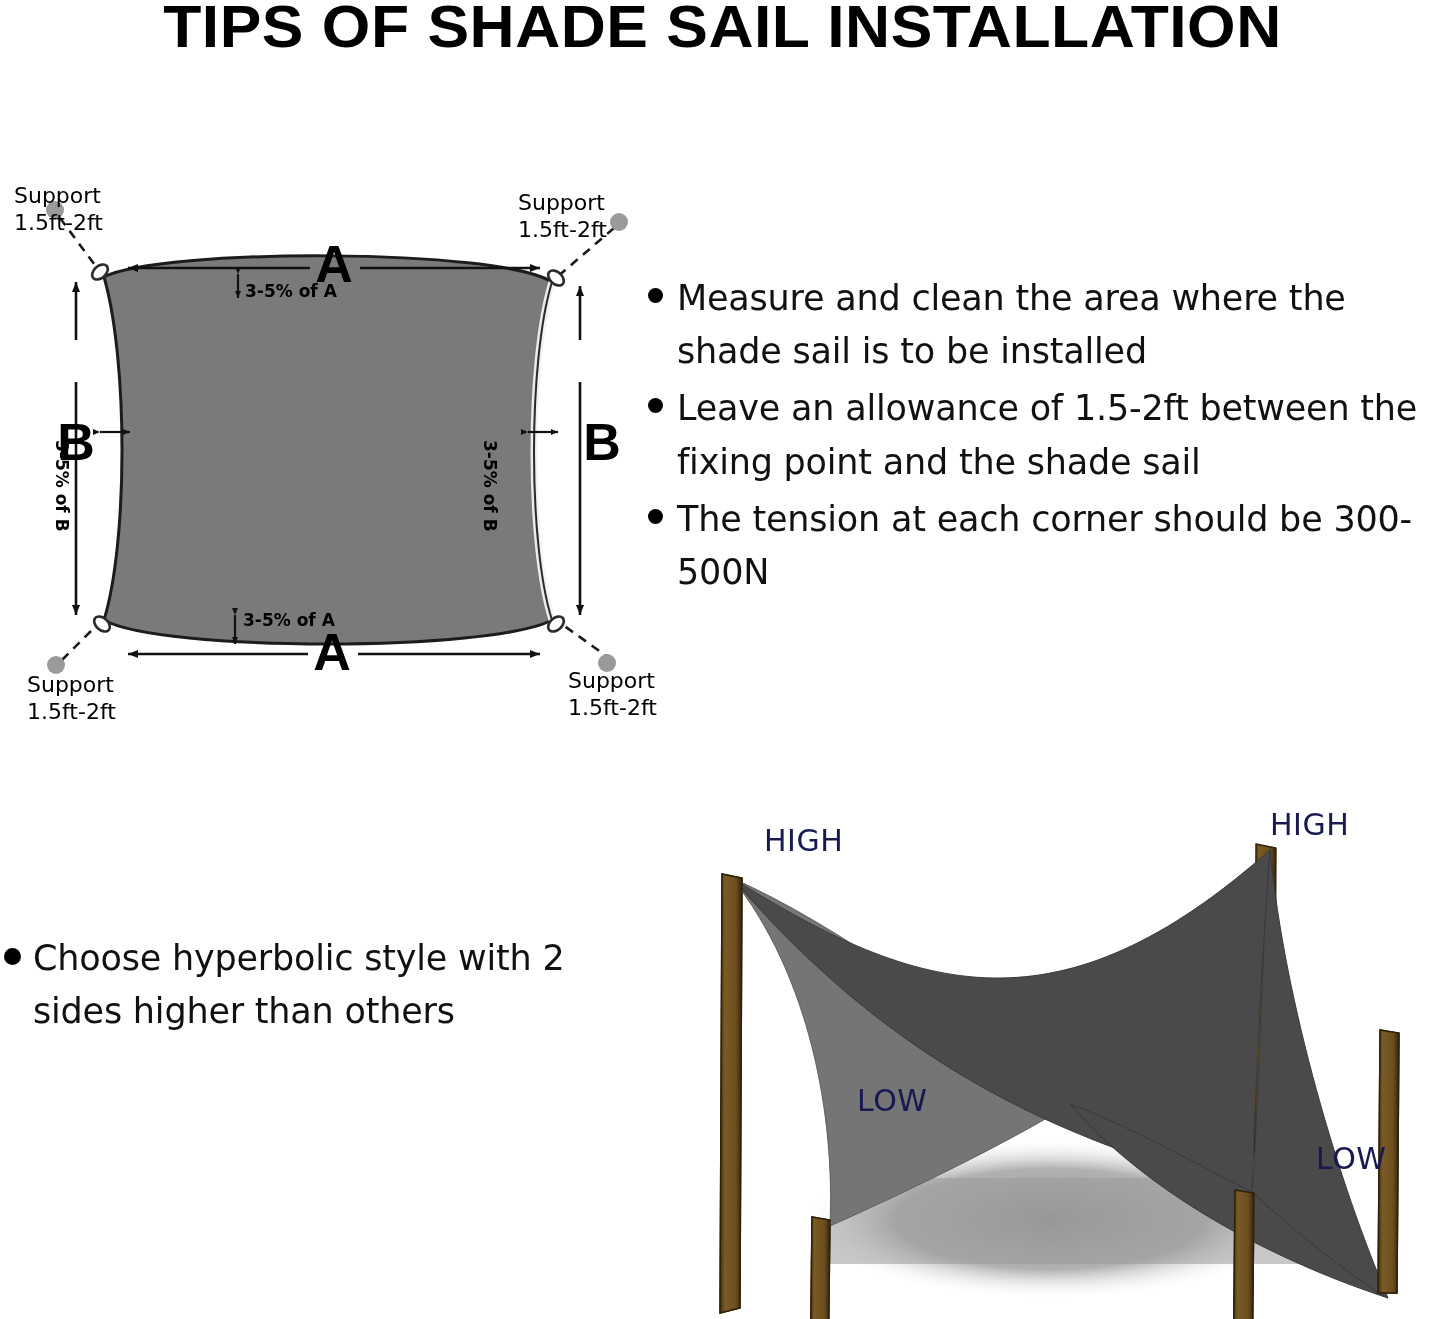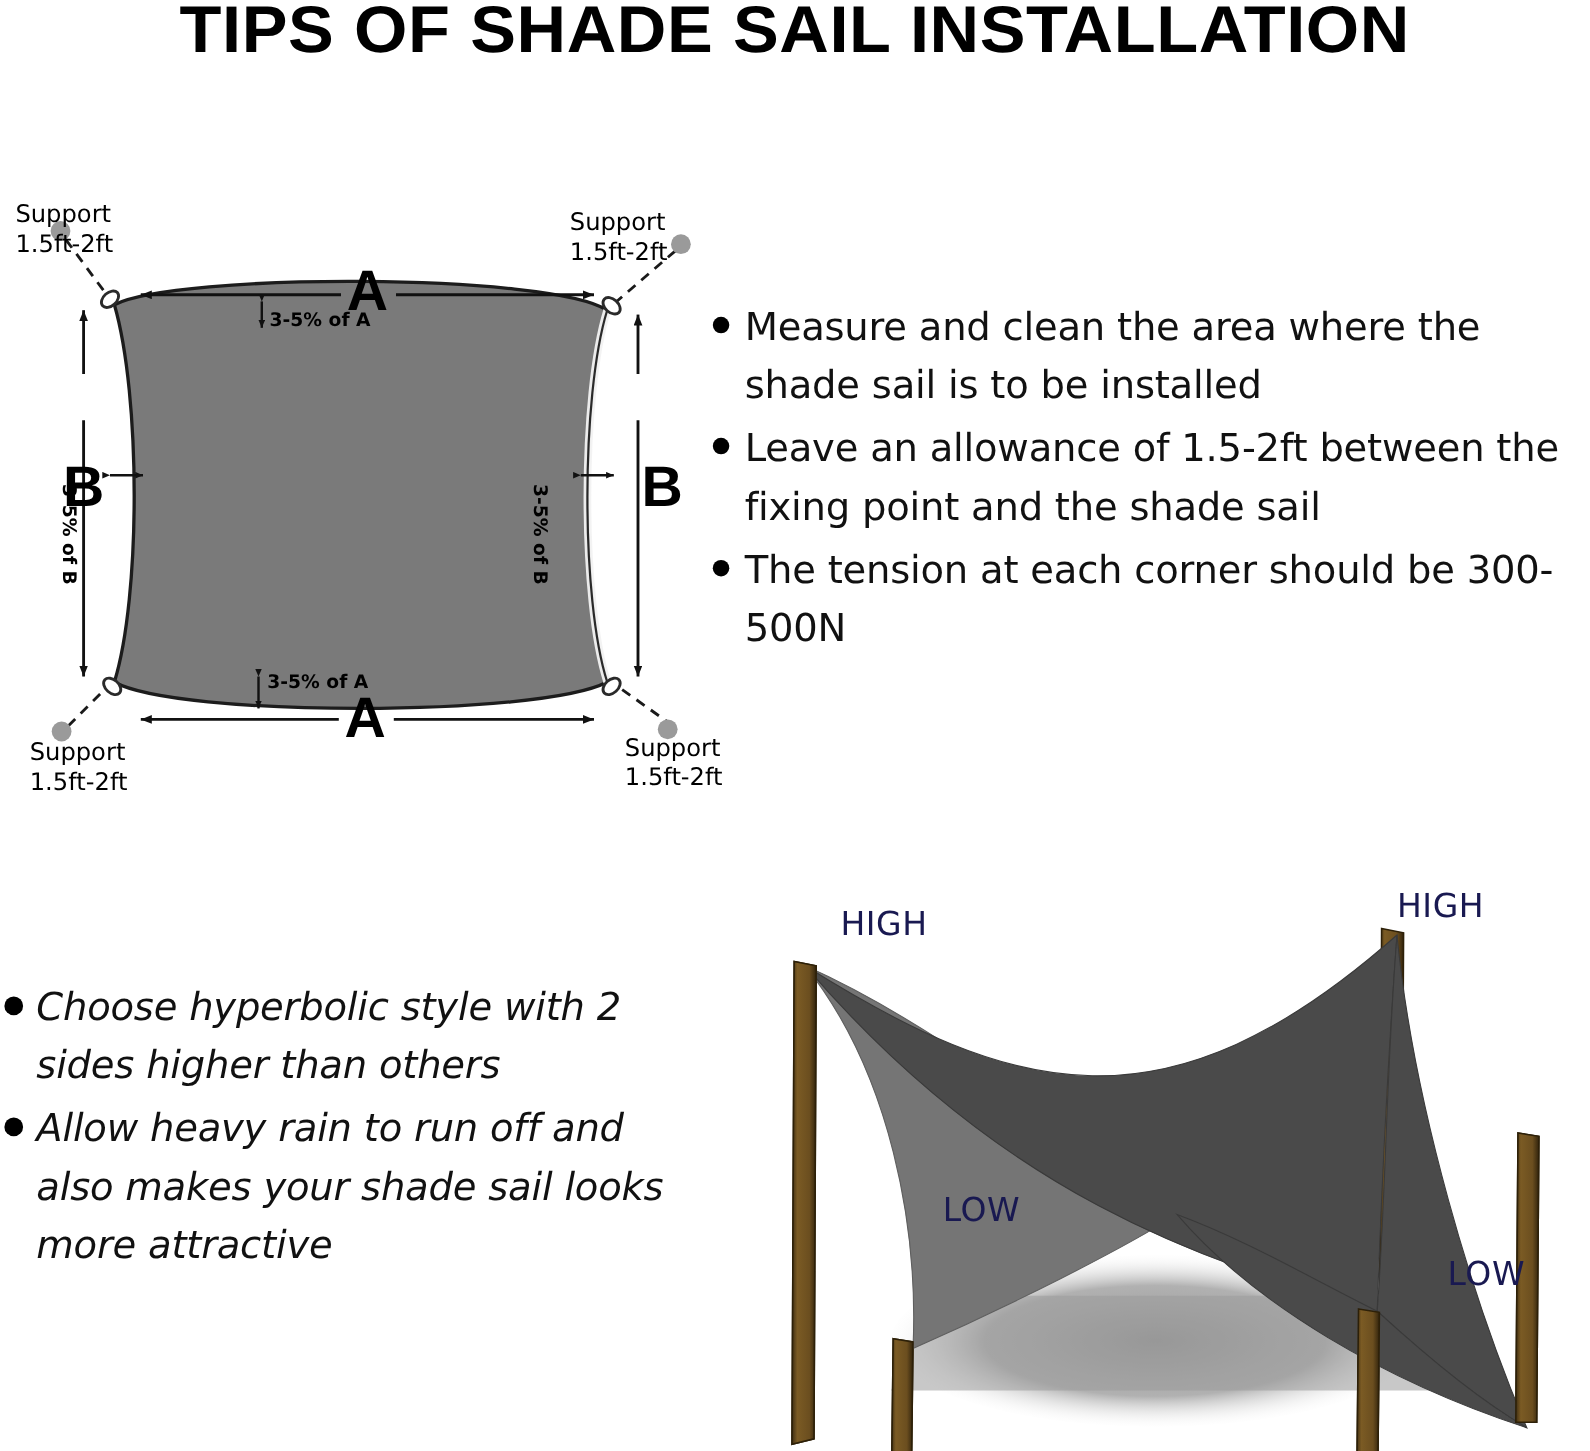--- a/index.html
+++ b/index.html
@@ -23,21 +23,21 @@
 
   
   #rect-diagram{position:absolute;left:0;top:160;width:660px;height:580px;}
   #rect-diagram svg{display:block;}
 
   
   #tips-list-right{
     position:absolute;left:648px;top:272px;width:800px;
   }
   #tips-list-left{
-    position:absolute;left:4px;top:890px;width:620px;font-style:italic;
+    position:absolute;left:4px;top:932px;width:620px;
   }
   .bullet-row{
     display:flex;align-items:flex-start;
     margin-bottom:4px;
   }
   .bullet-dot{
     flex:0 0 auto;
     width:15px;height:15px;border-radius:50%;
     background:#000;
     margin-top:16px;margin-right:14px;
@@ -204,24 +204,20 @@
   <div class="bullet-row">
     <span class="bullet-dot"></span>
     <span class="bullet-text">The tension at each corner should be 300-500N</span>
   </div>
 </div>
 
 <div id="tips-list-left">
   <div class="bullet-row">
     <span class="bullet-dot"></span>
     <span class="bullet-text">Choose hyperbolic style with 2 sides higher than others</span>
-  </div>
-  <div class="bullet-row">
-    <span class="bullet-dot"></span>
-    <span class="bullet-text">Allow heavy rain to run off and also makes your shade sail looks more attractive</span>
   </div>
 </div>
 
 <div id="hyper-diagram">
   <svg width="785" height="533" viewBox="0 0 785 533" xmlns="http://www.w3.org/2000/svg">
     <defs>
       <linearGradient id="woodL" x1="0" y1="0" x2="1" y2="0">
         <stop offset="0%" stop-color="#3f2e12"></stop>
         <stop offset="22%" stop-color="#7b5b24"></stop>
         <stop offset="72%" stop-color="#6b4e1f"></stop>

